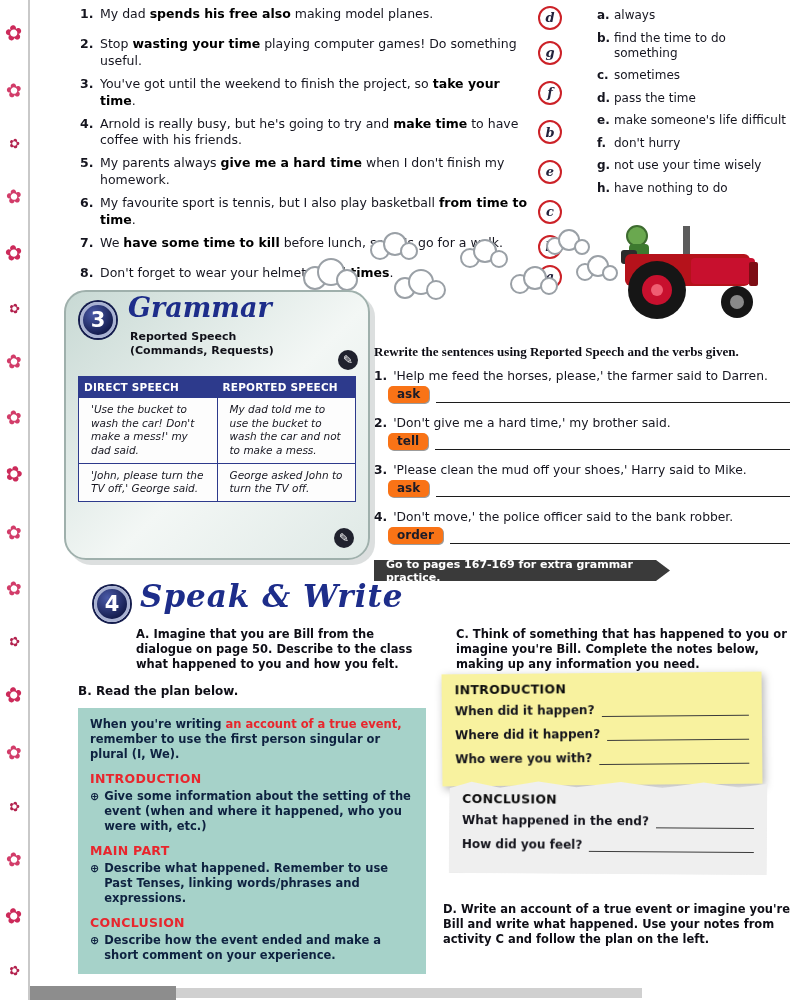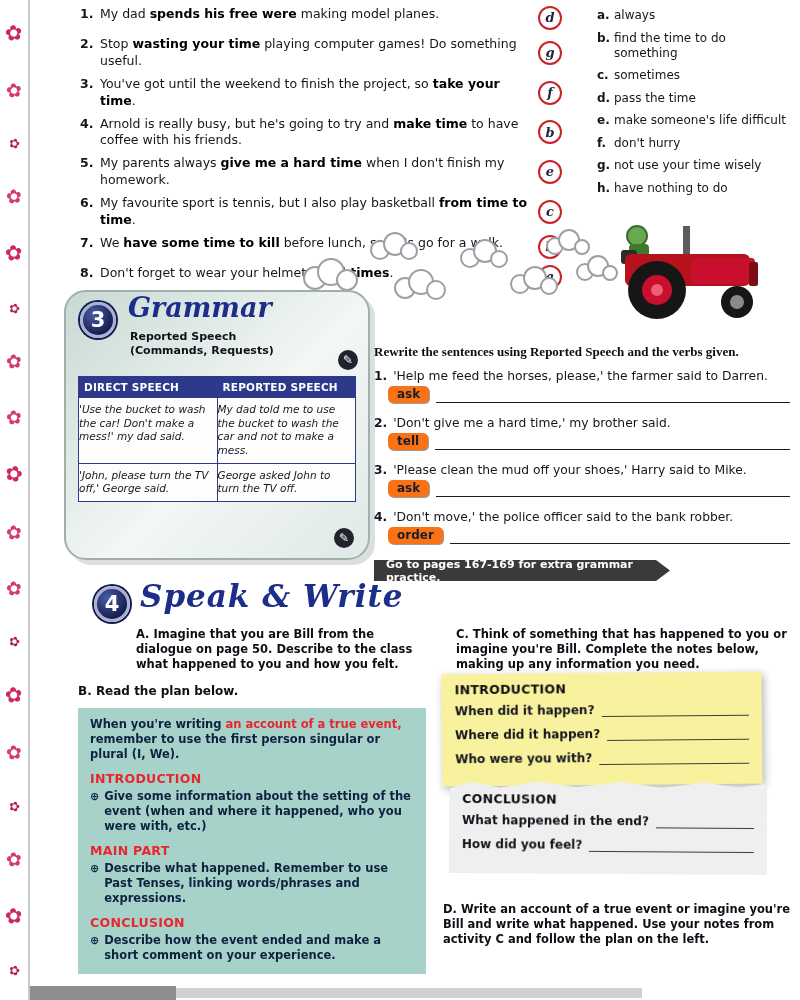--- a/index.html
+++ b/index.html
@@ -45,21 +45,21 @@
            font-weight:bold;font-size:27px;color:#1d2d8a;}
   .g-sub{position:absolute;left:64px;top:38px;font-weight:bold;font-size:11px;line-height:1.25;color:#101018;}
   .pen-badge{position:absolute;width:20px;height:20px;border-radius:50%;background:#20222e;color:#fff;
              display:flex;align-items:center;justify-content:center;font-size:12px;}
   .pen-top{right:10px;top:58px;}
   .pen-bottom{right:14px;bottom:10px;}
   .speech-table{position:absolute;left:12px;top:84px;width:278px;border-collapse:collapse;}
   .speech-table th{background:#2d3a8c;color:#fff;font-size:10.5px;font-weight:bold;padding:4px 5px;
                    text-align:left;border:1px solid #2d3a8c;letter-spacing:.2px;}
   .speech-table td{border:1px solid #2d3a8c;background:#fdfdfd;font-size:10.5px;font-style:italic;
-                   padding:5px 0;vertical-align:top;line-height:1.3;color:#15151f;width:50%;}
+                   padding:5px 12px;vertical-align:top;line-height:1.3;color:#15151f;width:50%;}
 
   
   .rs-exercise{position:absolute;left:374px;top:344px;width:416px;}
   .rs-instruction{font-family:"Liberation Serif",serif;font-weight:bold;font-size:13px;margin-bottom:9px;color:#0c0c14;}
   .ex-item{display:flex;gap:6px;font-size:12.3px;margin-bottom:3px;color:#15151f;}
   .ex-num{font-weight:bold;flex:none;}
   .ex-answer{display:flex;align-items:flex-end;gap:7px;margin:3px 0 13px 14px;}
   .verb-chip{background:#f97316;border-radius:5px;padding:1px 9px 2px;font-weight:bold;font-size:12px;
              color:#1c1c28;box-shadow:1px 1px 0 #9c9c9c;}
   .write-line{flex:1;border-bottom:1.6px solid #1c1c1c;height:14px;}
@@ -121,21 +121,21 @@
     <span class="flower">✿</span>
     <span class="flower">✿</span>
     <span class="flower">✿</span>
     <span class="flower">✿</span>
     <span class="flower">✿</span>
   </div>
 
   <div class="matching">
     <div class="m-row">
       <span class="m-num">1.</span>
-      <span class="m-text"><span>My dad </span><b>spends his free were</b><span> making model planes.</span></span>
+      <span class="m-text"><span>My dad </span><b>spends his free also</b><span> making model planes.</span></span>
       <span class="answer-circle">d</span>
     </div>
     <div class="m-row">
       <span class="m-num">2.</span>
       <span class="m-text"><span>Stop </span><b>wasting your time</b><span> playing computer games! Do something useful.</span></span>
       <span class="answer-circle">g</span>
     </div>
     <div class="m-row">
       <span class="m-num">3.</span>
       <span class="m-text"><span>You've got until the weekend to finish the project, so </span><b>take your time</b><span>.</span></span>

